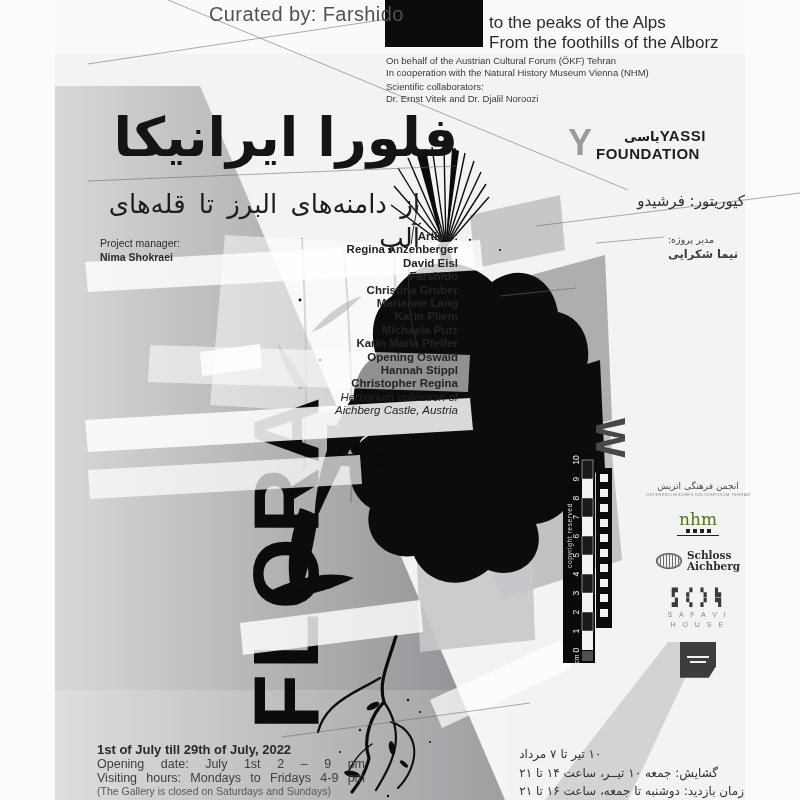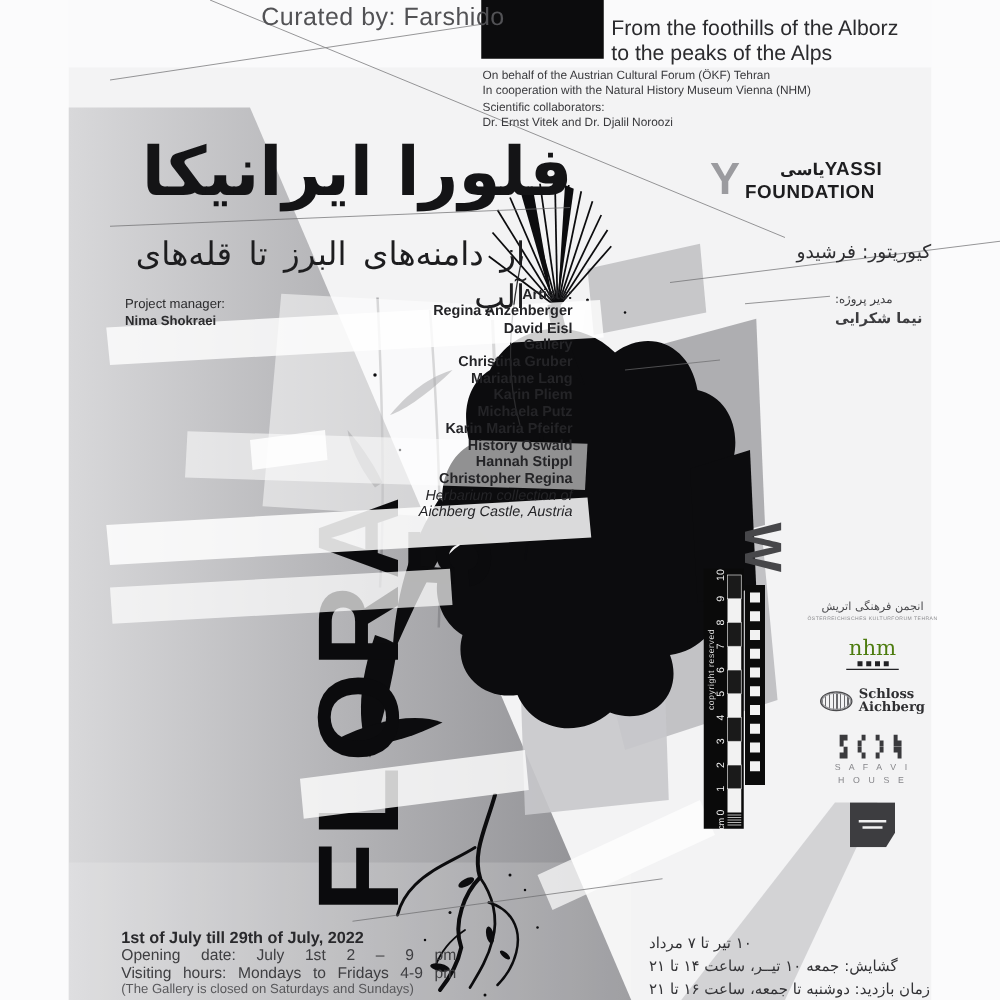--- a/index.html
+++ b/index.html
@@ -245,22 +245,22 @@
       <rect x="600" y="594" width="8" height="8" fill="#f2f2f2"></rect>
         <rect x="600" y="609" width="8" height="8" fill="#f2f2f2"></rect>
     </g>
   </svg>
 
   <div class="abs blackbanner"></div>
 
   <div class="abs curated">Curated by: Farshido</div>
 
   <div class="abs headline">
+    <div>to the peaks of the Alps</div>
     <div>From the foothills of the Alborz</div>
-    <div>to the peaks of the Alps</div>
   </div>
 
   <div class="abs smallblock">
     <div>On behalf of the Austrian Cultural Forum (ÖKF) Tehran</div>
     <div>In cooperation with the Natural History Museum Vienna (NHM)</div>
   </div>
 
   <div class="abs collab">
     <div>Scientific collaborators:</div>
     <div>Dr. Ernst Vitek and Dr. Djalil Noroozi</div>
@@ -286,27 +286,27 @@
 
   <div class="abs pmfa fa">
     <div>مدیر پروژه:</div>
     <div class="b">نیما شکرایی</div>
   </div>
 
   <div class="abs artists">
     <div>Artists:</div>
     <div>Regina Anzenberger</div>
     <div>David Eisl</div>
-    <div>Gallery</div>
+    <div>Farshido</div>
     <div>Christina Gruber</div>
     <div>Marianne Lang</div>
     <div>Karin Pliem</div>
     <div>Michaela Putz</div>
     <div>Karin Maria Pfeifer</div>
-    <div>History Oswald</div>
+    <div>Opening Oswald</div>
     <div>Hannah Stippl</div>
     <div>Christopher Regina</div>
     <div class="it">Herbarium collection of</div>
     <div class="it">Aichberg Castle, Austria</div>
   </div>
 
   <div class="abs logos">
     <div class="logo">
       <div class="okf-fa fa">انجمن فرهنگی اتریش</div>
       <div class="okf-cap">ÖSTERREICHISCHES KULTURFORUM TEHRAN</div>

